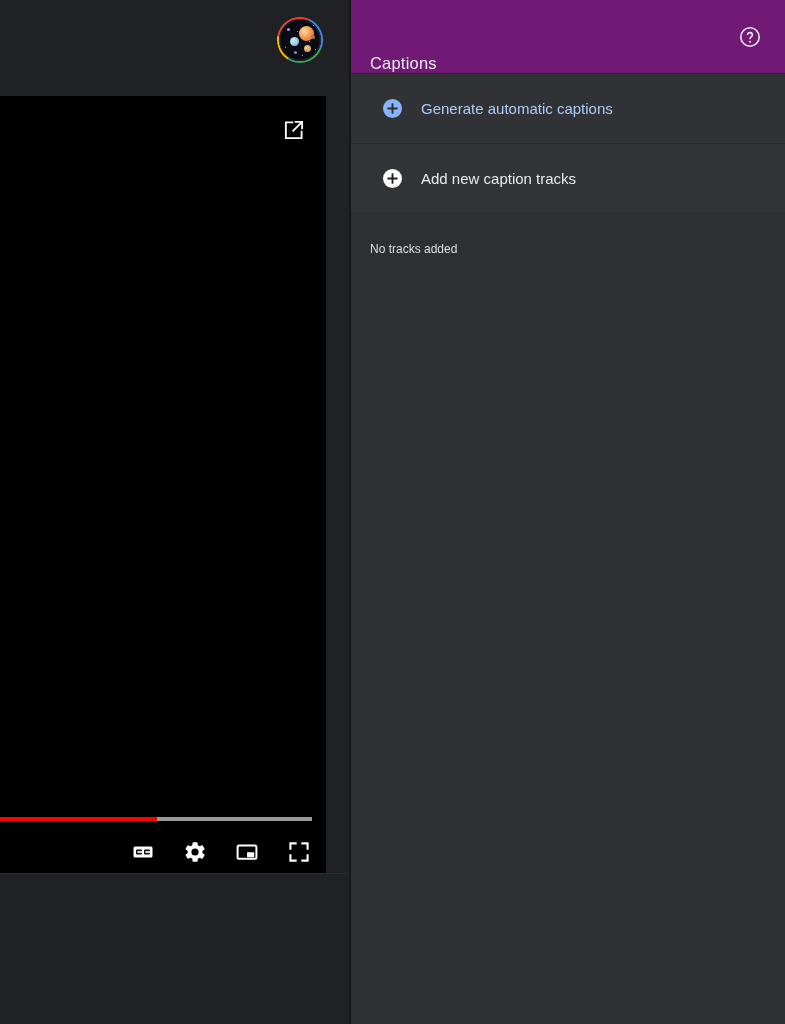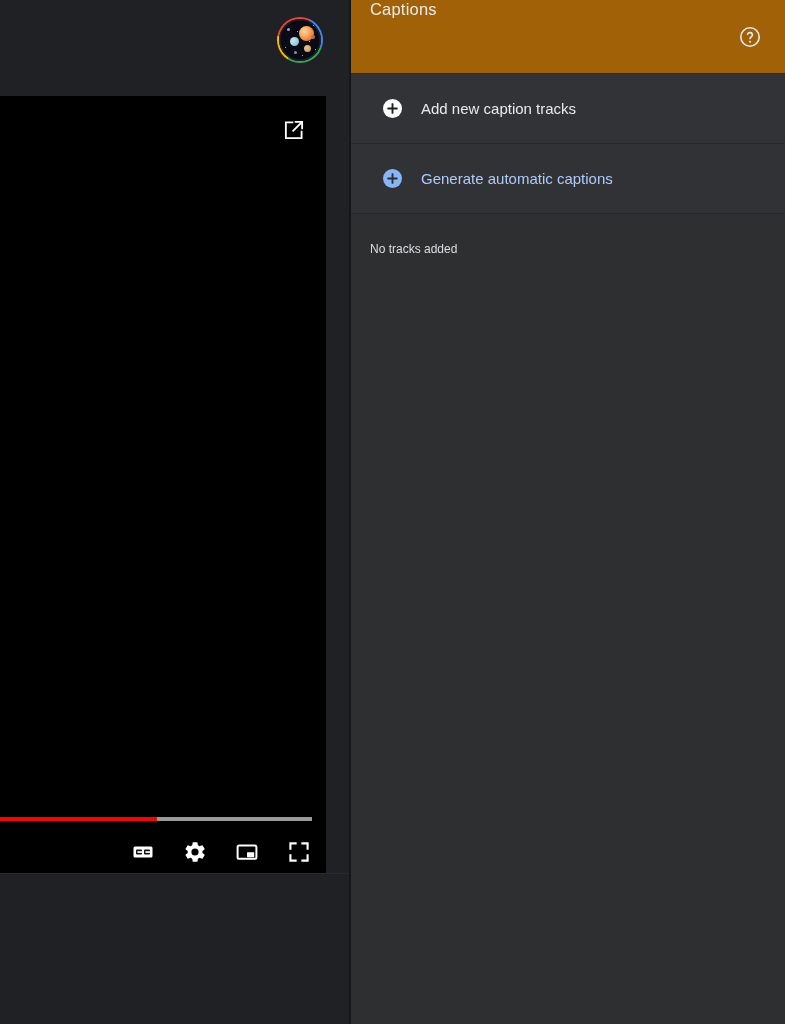--- a/index.html
+++ b/index.html
@@ -88,23 +88,23 @@
     background:#161719;
   }
 
   
   .right-panel {
     position:absolute; left:351px; top:0; width:434px; height:1024px;
     background:#303134;
   }
   .panel-header {
     position:relative; height:74px; width:100%;
-    background:#a16207;
+    background:#701a75;
     border-bottom:1px solid #27282a;
-    display:flex; align-items:flex-start;
+    display:flex; align-items:flex-end;
   }
   .panel-title {
     margin-left:19px; font-size:16.5px; color:#e8eaed; letter-spacing:.2px;
   }
   .help-btn {
     position:absolute; right:22px; top:50%; transform:translateY(-50%);
     width:26px; height:26px; cursor:pointer;
     display:flex; align-items:center; justify-content:center;
   }
 
@@ -226,38 +226,38 @@
       <div class="panel-title">Captions</div>
       <div class="help-btn">
         <svg width="24" height="24" viewBox="0 0 24 24">
           <circle cx="12" cy="12" r="9.2" fill="none" stroke="#e8eaed" stroke-width="1.6"></circle>
           <path d="M9.6 9.3a2.45 2.45 0 0 1 4.78.78c0 1.64-2.38 1.86-2.38 3.5" fill="none" stroke="#e8eaed" stroke-width="1.6" stroke-linecap="round"></path>
           <circle cx="12" cy="16.7" r="1.05" fill="#e8eaed"></circle>
         </svg>
       </div>
     </div>
 
+    <div class="action-row secondary">
+      <span class="plus-icon blue">
+        <svg class="plus-glyph" width="19" height="19" viewBox="0 0 20 20">
+          <rect x="9" y="4.6" width="2" height="10.8" rx="0.4" fill="#2b2c2f"></rect>
+          <rect x="4.6" y="9" width="10.8" height="2" rx="0.4" fill="#2b2c2f"></rect>
+        </svg>
+      </span>
+      <span class="action-label blue">Generate automatic captions</span>
+    </div>
+
     <div class="action-row">
       <span class="plus-icon white">
         <svg class="plus-glyph" width="19" height="19" viewBox="0 0 20 20">
           <rect x="9" y="4.6" width="2" height="10.8" rx="0.4" fill="#202124"></rect>
           <rect x="4.6" y="9" width="10.8" height="2" rx="0.4" fill="#202124"></rect>
         </svg>
       </span>
       <span class="action-label white">Add new caption tracks</span>
     </div>
 
-    <div class="action-row secondary">
-      <span class="plus-icon blue">
-        <svg class="plus-glyph" width="19" height="19" viewBox="0 0 20 20">
-          <rect x="9" y="4.6" width="2" height="10.8" rx="0.4" fill="#2b2c2f"></rect>
-          <rect x="4.6" y="9" width="10.8" height="2" rx="0.4" fill="#2b2c2f"></rect>
-        </svg>
-      </span>
-      <span class="action-label blue">Generate automatic captions</span>
-    </div>
-
     <div class="tracks-area">
       <div class="empty-text">No tracks added</div>
     </div>
 
   </div>
 </div>
 
 </body></html>

